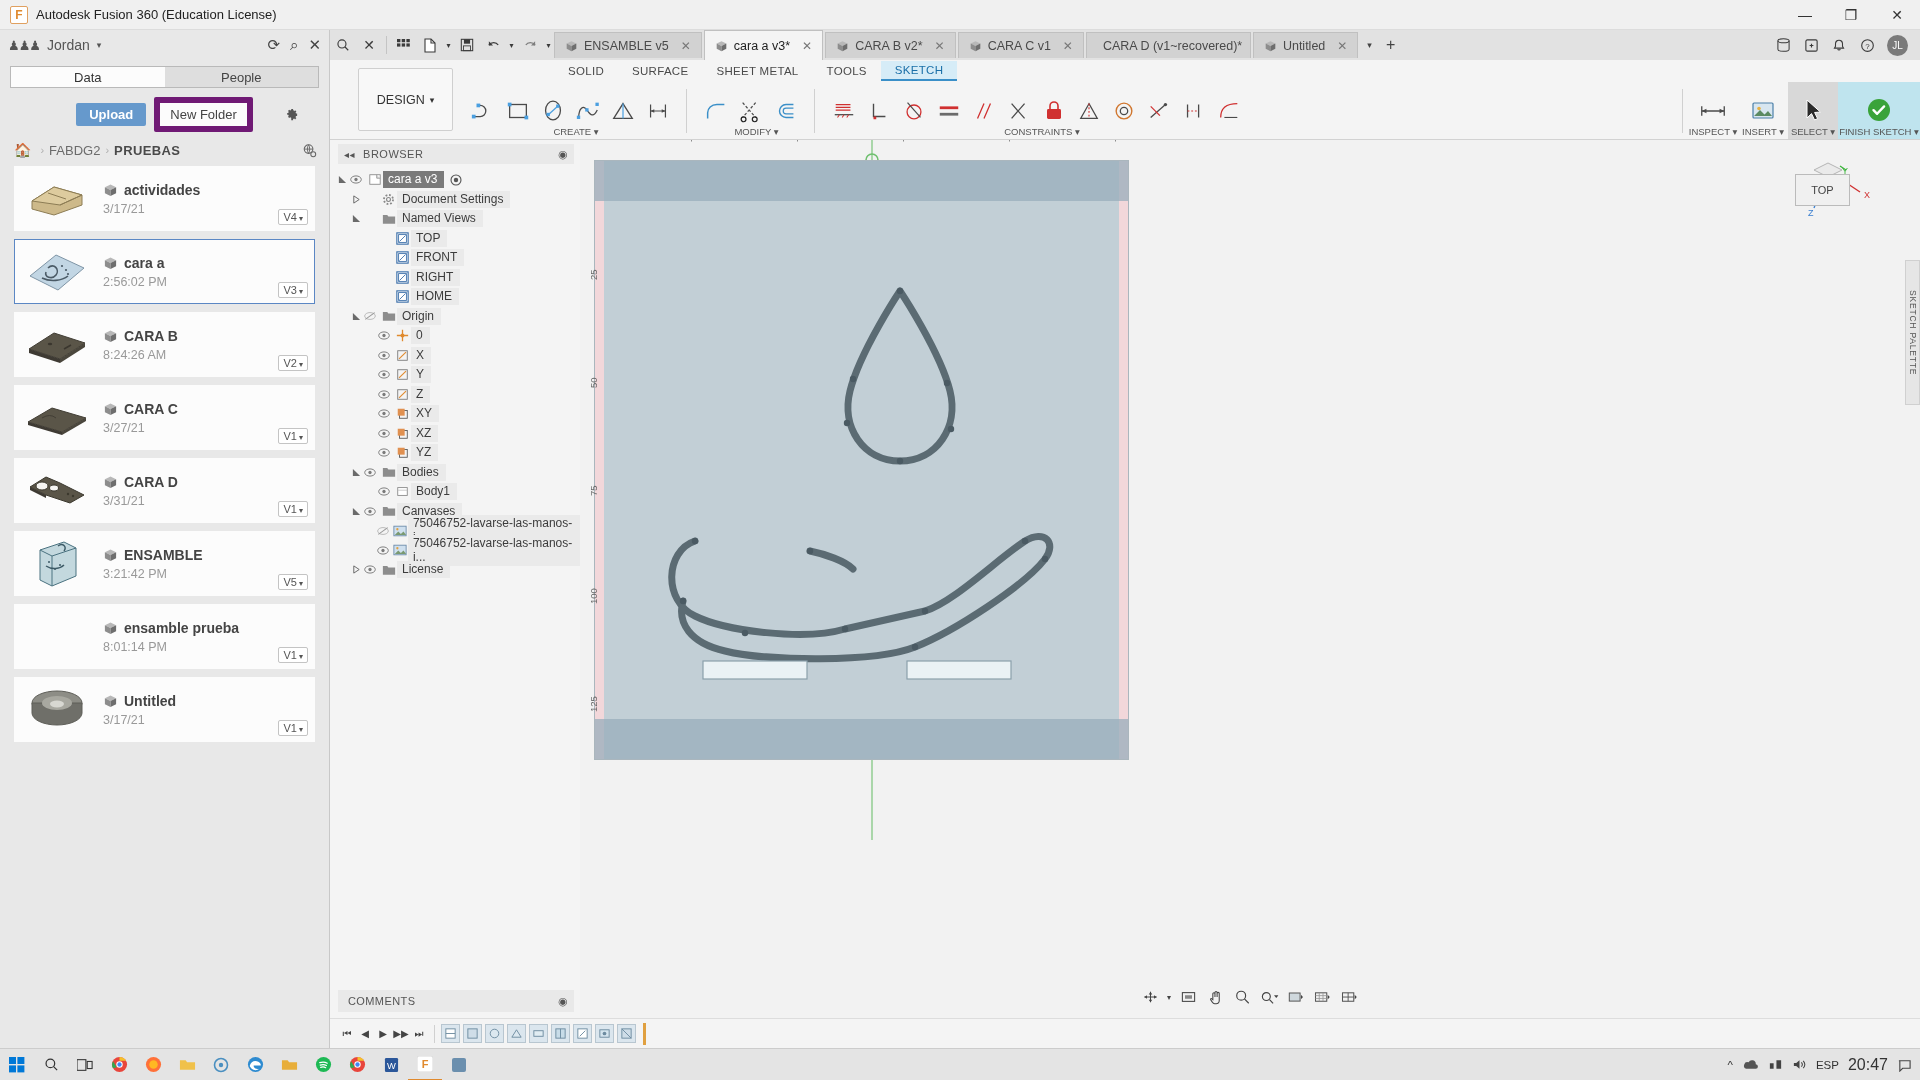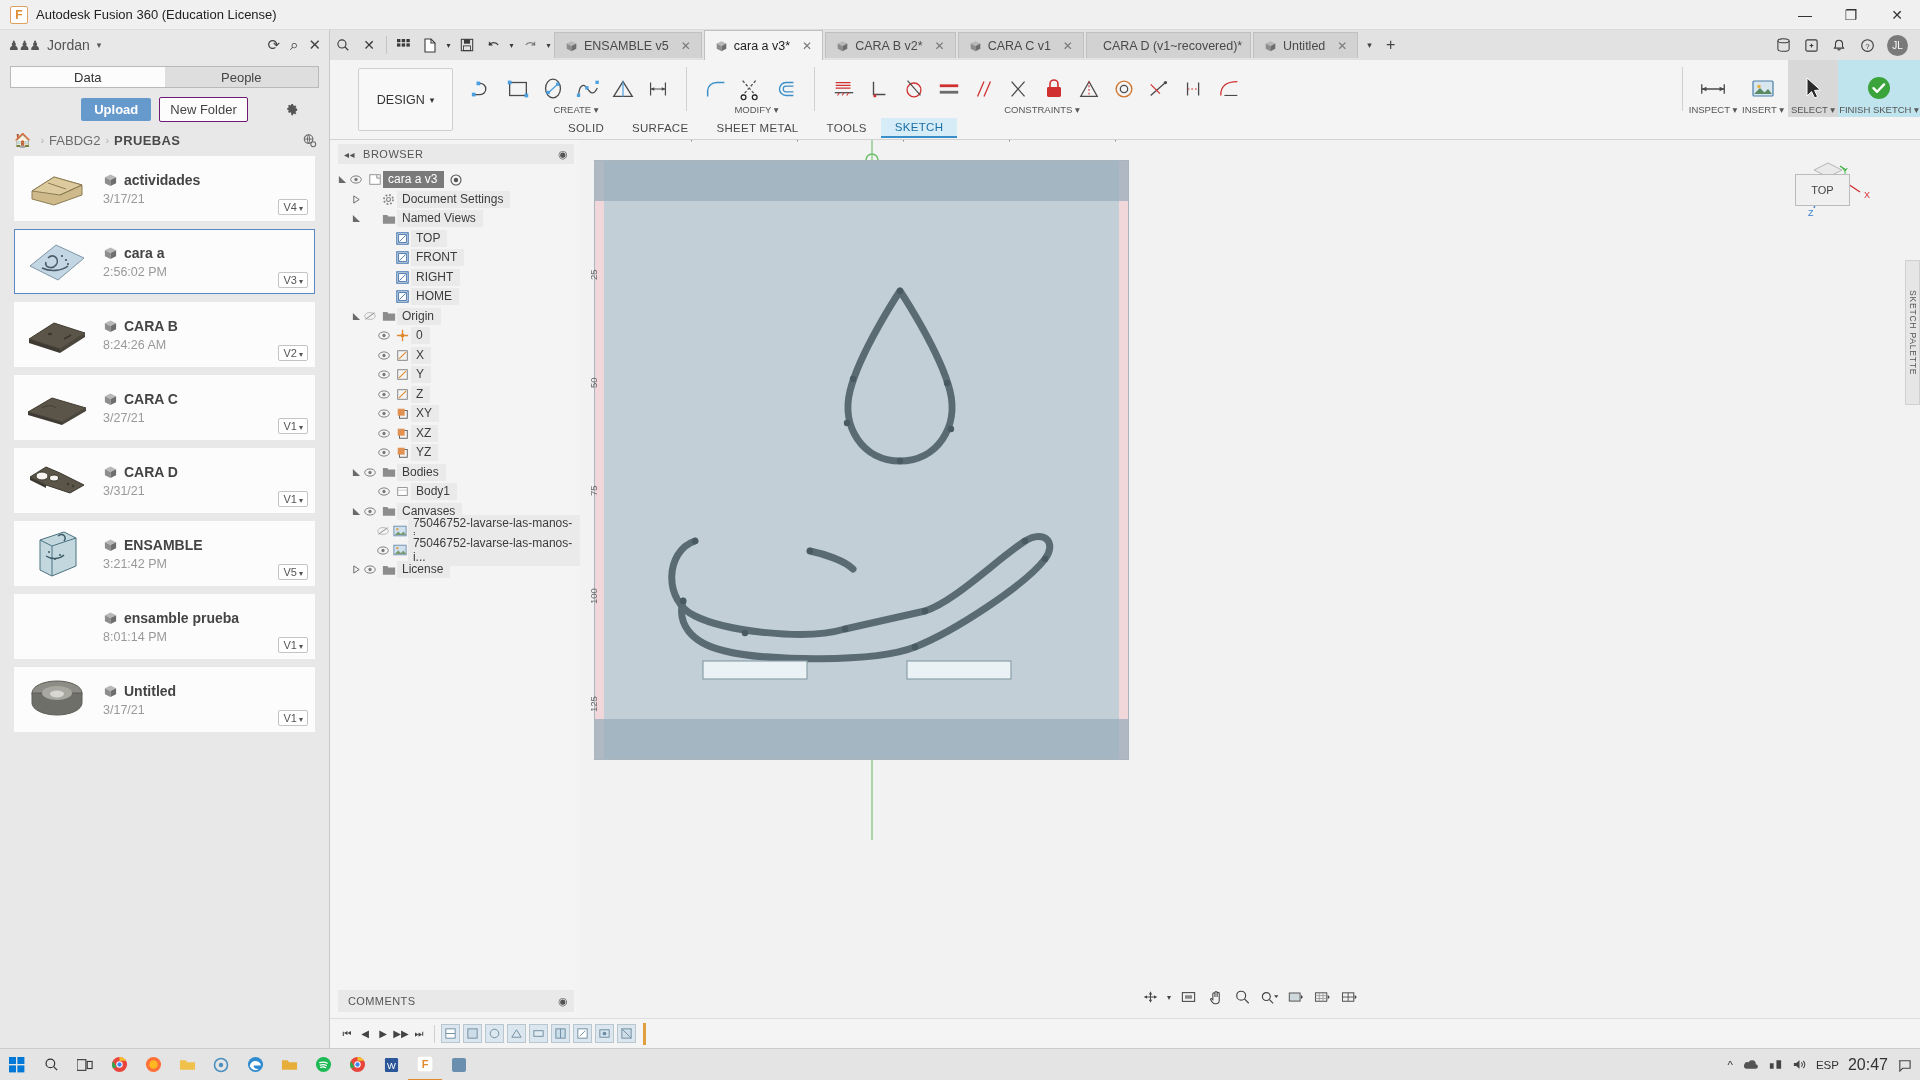--- a/index.html
+++ b/index.html
@@ -50,21 +50,21 @@
   .dp-tab.active { background:#fcfcfc; color:#333; border-right:none;}
   .dp-tab:last-child{ border-left:none;}
 
   #dp-actions { display:flex; justify-content:center; align-items:center; gap:8px;
                 padding:9px 0 8px 0; position:relative;}
   #upload-btn {
     background:#6699cc; color:#fff; font-weight:bold; font-size:13px;
     padding:4px 13px; border-radius:2px;
   }
   #newfolder-btn {
-    background:#fcfcfc; border:1px solid #701a75; color:#444; font-size:13px;
+    background:#fcfcfc; border:6px solid #701a75; color:#444; font-size:13px;
     padding:4px 10px; border-radius:2px;
   }
   #dp-gear { position:absolute; right:30px; font-size:15px; color:#555;}
 
   #breadcrumb { display:flex; align-items:center; padding:2px 0 8px 14px; font-size:13px;}
   #crumb-home { font-size:14px; color:#555; margin-right:4px;}
   .crumb-sep { color:#b0b0b0; margin:0 5px; font-size:11px;}
   .crumb { color:#6b6b6b; }
   .crumb.cur { color:#4a4a4a; font-weight:bold; letter-spacing:.4px;}
   #breadcrumb-right { margin-left:auto; margin-right:12px; font-size:15px; color:#555; }
@@ -604,20 +604,28 @@
       </div>
     </div>
 
     <div id="ribbon">
       <div id="design-box">
         <span>DESIGN</span>
         <span style="margin-left:5px;font-size:9px">▾</span>
       </div>
 
       <div id="ribbon-main">
+        <div id="ribtabs">
+            <div class="ribtab">SOLID</div>
+            <div class="ribtab">SURFACE</div>
+            <div class="ribtab">SHEET METAL</div>
+            <div class="ribtab">TOOLS</div>
+            <div class="ribtab active">SKETCH</div>
+          </div>
+
         <div id="ribicons">
 
           <div class="grp" style="padding:0 6px">
             <div class="rico">
               <svg width="26" height="22" viewBox="0 0 28 22">
                   <path d="M4 17h7a6 6 0 0 0 0-12H9" fill="none" stroke="#4a4a4a" stroke-width="1.4"></path>
                   <rect x="2" y="15" width="4" height="4" fill="#4a9fe0"></rect>
                   <rect x="7" y="3" width="4" height="4" fill="#4a9fe0"></rect>
                 </svg>
             </div>
@@ -786,28 +794,20 @@
             </div>
             <div class="bigbtn" id="finish-btn">
               <svg width="28" height="28" viewBox="0 0 28 28">
                   <circle cx="14" cy="13" r="11" fill="#3aa33a"></circle>
                   <path d="M8.5 13.2l3.6 3.6 7-7.4" fill="none" stroke="#fff" stroke-width="2.4" stroke-linecap="round" stroke-linejoin="round"></path>
                 </svg>
               <span class="blabel">FINISH SKETCH ▾</span>
             </div>
           </div>
         </div>
-
-        <div id="ribtabs">
-            <div class="ribtab">SOLID</div>
-            <div class="ribtab">SURFACE</div>
-            <div class="ribtab">SHEET METAL</div>
-            <div class="ribtab">TOOLS</div>
-            <div class="ribtab active">SKETCH</div>
-          </div>
       </div>
     </div>
 
     <div id="work">
 
       <div id="browser">
         <div id="browser-hd">
           <span class="arrs">◂◂</span>
           <span>BROWSER</span>
           <span class="dot">◉</span>

